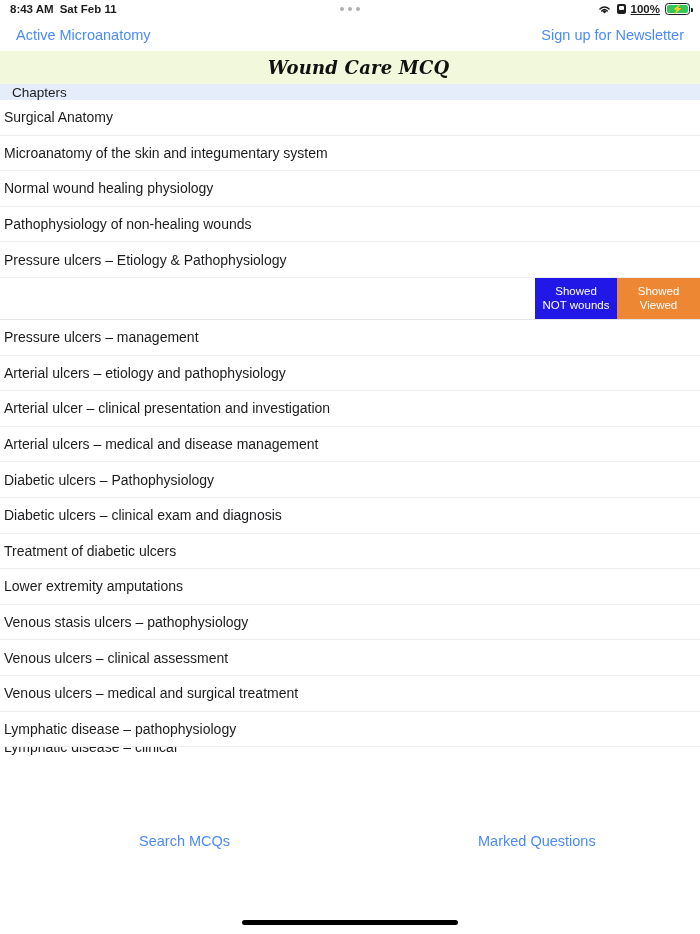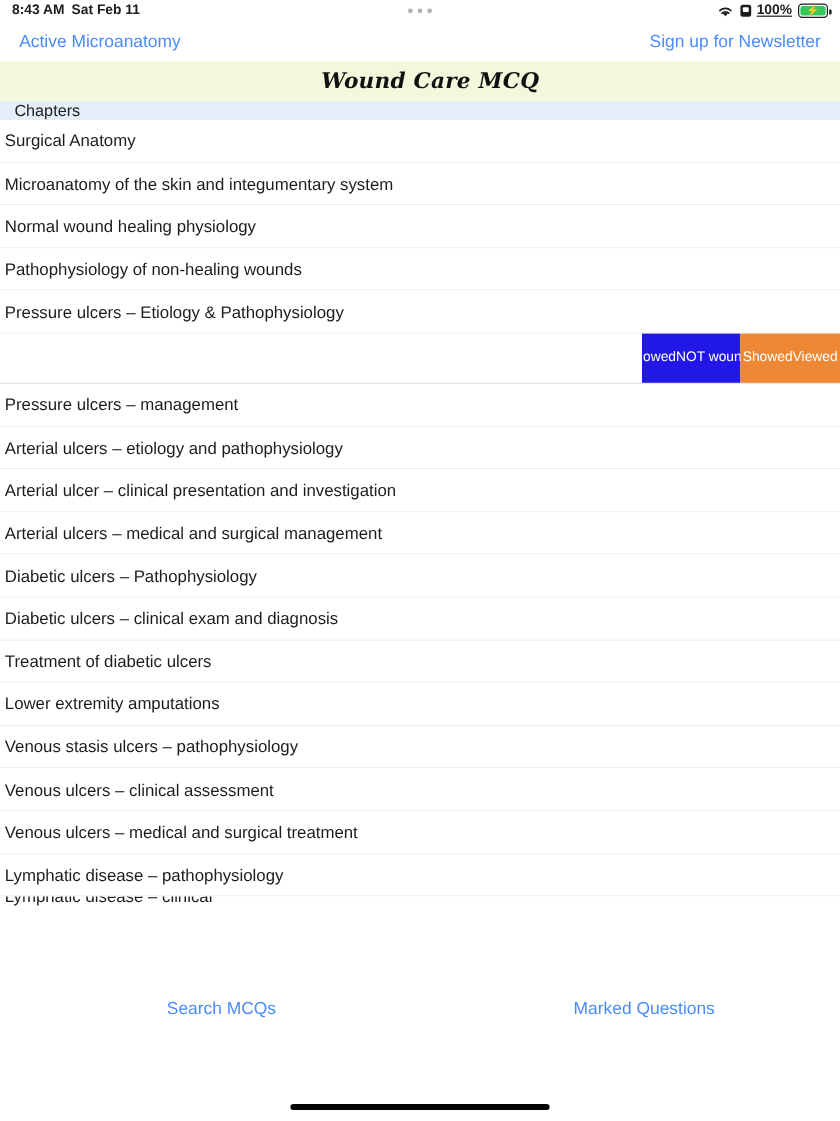--- a/index.html
+++ b/index.html
@@ -59,21 +59,21 @@
   .row {
     position: relative; height: 35.6px; background: #fff;
     display: flex; align-items: center; padding-left: 4px;
     font-size: 14px; color: #1c1c1e;
     border-bottom: 1px solid #eceef0;
     white-space: nowrap;
   }
   .row.swiped { padding-left: 0; overflow: visible; border-bottom-color:#e3e5e7; height: 42px; }
   .swipe-actions { position: absolute; top: 0; right: 0; height: 100%; display: flex; }
   .swipe-btn {
-    display: flex; align-items: center; justify-content: center;
+    display: flex; flex-direction: column; align-items: center; justify-content: center;
     color: #fff; font-size: 11.5px; line-height: 1.25; text-align: center; cursor: pointer;
   }
   .swipe-btn.blue { width: 82px; background: #2118e8; }
   .swipe-btn.orange { width: 83px; background: #ed8733; }
   .row.clipped { height: 18px; overflow: hidden; border-bottom: none; }
   .row.clipped .row-label { position: relative; top: -9px; }
 
   
   .toolbar {
     position: absolute; top: 820px; left: 0; width: 700px; height: 42px;
@@ -166,21 +166,21 @@
         <div class="row">
           <span class="row-label">Pressure ulcers – management</span>
         </div>
         <div class="row">
           <span class="row-label">Arterial ulcers – etiology and pathophysiology</span>
         </div>
         <div class="row">
           <span class="row-label">Arterial ulcer – clinical presentation and investigation</span>
         </div>
         <div class="row">
-          <span class="row-label">Arterial ulcers – medical and surgical management</span>
+          <span class="row-label">Arterial ulcers – medical and disease management</span>
         </div>
         <div class="row">
           <span class="row-label">Diabetic ulcers – Pathophysiology</span>
         </div>
         <div class="row">
           <span class="row-label">Diabetic ulcers – clinical exam and diagnosis</span>
         </div>
         <div class="row">
           <span class="row-label">Treatment of diabetic ulcers</span>
         </div>

